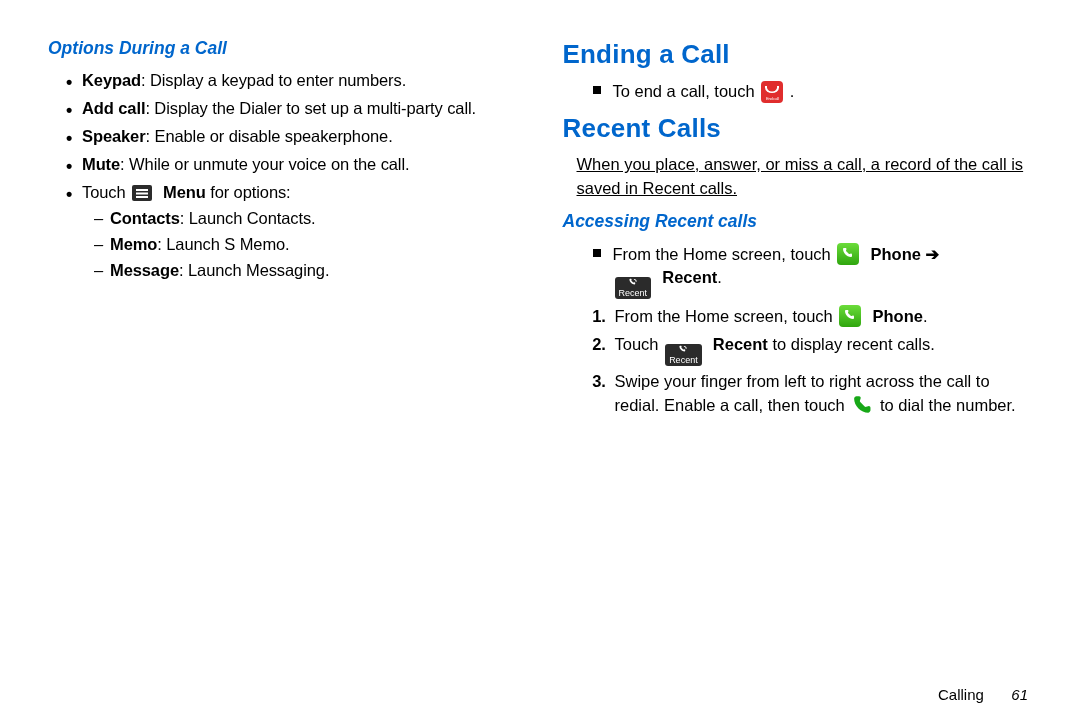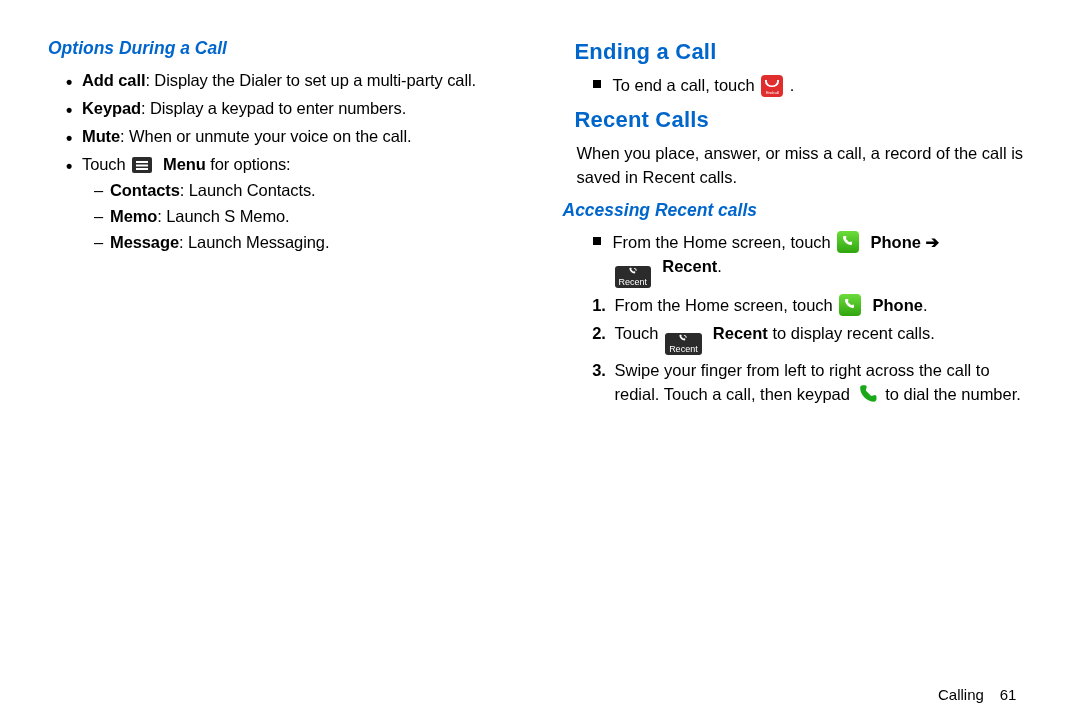--- a/index.html
+++ b/index.html
@@ -28,22 +28,22 @@
   .h-blue {
     color: #0066cc;
     font-weight: bold;
     font-style: italic;
     font-size: 17.5px;
     margin: 0 0 8px 0;
   }
   .h-section {
     color: #0066cc;
     font-weight: 800;
-    font-size: 22px;
-    margin: 0 0 6px 12px;
+    font-size: 26px;
+    margin: 0 0 6px 0;
     letter-spacing: 0.2px;
     font-family: Arial, Helvetica, sans-serif;
   }
   p { margin: 0 0 6px 0; }
   ul.bullets {
     list-style: none;
     padding-left: 18px;
     margin: 2px 0 0 0;
   }
   ul.bullets > li {
@@ -196,34 +196,35 @@
     vertical-align: -5px;
   }
   .icon-call svg { width: 22px; height: 22px; }
   .arrow { font-family: Arial, sans-serif; font-weight: bold; }
 
   .footer {
     text-align: right;
     padding: 6px 52px 0 0;
     font-size: 15px;
   }
-  .footer .num { display: inline-block; width: 40px; text-align: center; }
+  .footer .num { display: inline-block; width: 40px; text-align: right; font-style: italic; }
 </style>
 </head>
 <body>
 
 <div class="page">
 
   <div class="col col-left">
     <p class="h-blue">Options During a Call</p>
 
     <ul class="bullets condensed">
+      <li><span class="b">Keypad</span><span>: Display a keypad to enter numbers.</span></li>
       <li><span class="b">Add call</span><span>: Display the Dialer to set up a multi-party call.</span></li>
-      <li><span class="b">Keypad</span><span>: Display a keypad to enter numbers.</span></li>
-      <li><span class="b">Mute</span><span>: When or unmute your voice on the call.</span></li>
+      <li><span class="b">Speaker</span><span>: Enable or disable speakerphone.</span></li>
+      <li><span class="b">Mute</span><span>: While or unmute your voice on the call.</span></li>
       <li style="font-family:Arial,Helvetica,sans-serif;">
         <span>Touch </span>
         <span class="icon icon-menu"></span>
         <span>&nbsp;</span><span class="b">Menu</span><span> for options:</span>
         <ul class="dashes">
           <li><span class="b">Contacts</span><span>: Launch Contacts.</span></li>
           <li><span class="b">Memo</span><span>: Launch S Memo.</span></li>
           <li><span class="b">Message</span><span>: Launch Messaging.</span></li>
         </ul>
       </li>
@@ -234,21 +235,21 @@
     <p class="h-section">Ending a Call</p>
     <ul class="square">
       <li>
         <span>To end a call, touch </span>
         <span class="icon icon-endcall"></span>
         <span>.</span>
       </li>
     </ul>
 
     <p class="h-section" style="margin-top:6px;">Recent Calls</p>
-    <p style="padding-left:14px;">When you place, answer, or miss a call, a record of the call is saved in Recent calls.</p>
+    <p style="padding-left:14px;text-decoration:underline;">When you place, answer, or miss a call, a record of the call is saved in Recent calls.</p>
 
     <p class="h-blue" style="margin-top:8px;">Accessing Recent calls</p>
     <ul class="square">
       <li>
         <span>From the Home screen, touch </span>
         <span class="icon icon-phone-green">
           <svg viewBox="0 0 24 24" fill="#fff">
               <path d="M6 2c-1 0-2 1-2 2 0 8 8 16 16 16 1 0 2-1 2-2v-3c0-1-1-2-2-2l-3 1c-1 0-1 0-2-1l-4-4c-1-1-1-1-1-2l1-3c0-1-1-2-2-2H6z" transform="scale(0.75) translate(2,2)"></path>
             </svg>
         </span>
@@ -280,21 +281,21 @@
           <svg viewBox="0 0 24 24" fill="#fff">
               <path d="M6 2c-1 0-2 1-2 2 0 8 8 16 16 16 1 0 2-1 2-2v-3c0-1-1-2-2-2l-3 1c-1 0-1 0-2-1l-4-4c-1-1-1-1-1-2l1-3c0-1-1-2-2-2H6z" transform="scale(0.7) translate(2,0)"></path>
               <path d="M14 2 a6 6 0 0 1 6 6 h-2 a4 4 0 0 0 -4 -4 z"></path>
             </svg>
           <span>Recent</span>
         </span>
         <span>&nbsp;</span><span class="b">Recent</span><span> to display recent calls.</span>
       </li>
       <li>
         <span>Swipe your finger from left to right across the call to redial.</span>
-        <span>Touch a call, then keypad </span>
+        <span>Enable a call, then touch </span>
         <span class="icon icon-call">
           <svg viewBox="0 0 24 24" fill="#18a818">
               <path d="M6 2c-1.5 0-3 1.5-3 3 0 9 9 18 18 18 1.5 0 3-1.5 3-3v-3.5c0-1-1-2-2-2l-3.5 1c-1 .3-1.5 0-2.3-.8l-5-5C10.5 9 10.2 8.5 10.5 7.5L11.5 4c0-1-1-2-2-2H6z" transform="scale(0.85) translate(1,1)"></path>
             </svg>
         </span>
         <span> to dial the number.</span>
       </li>
     </ol>
   </div>
 

